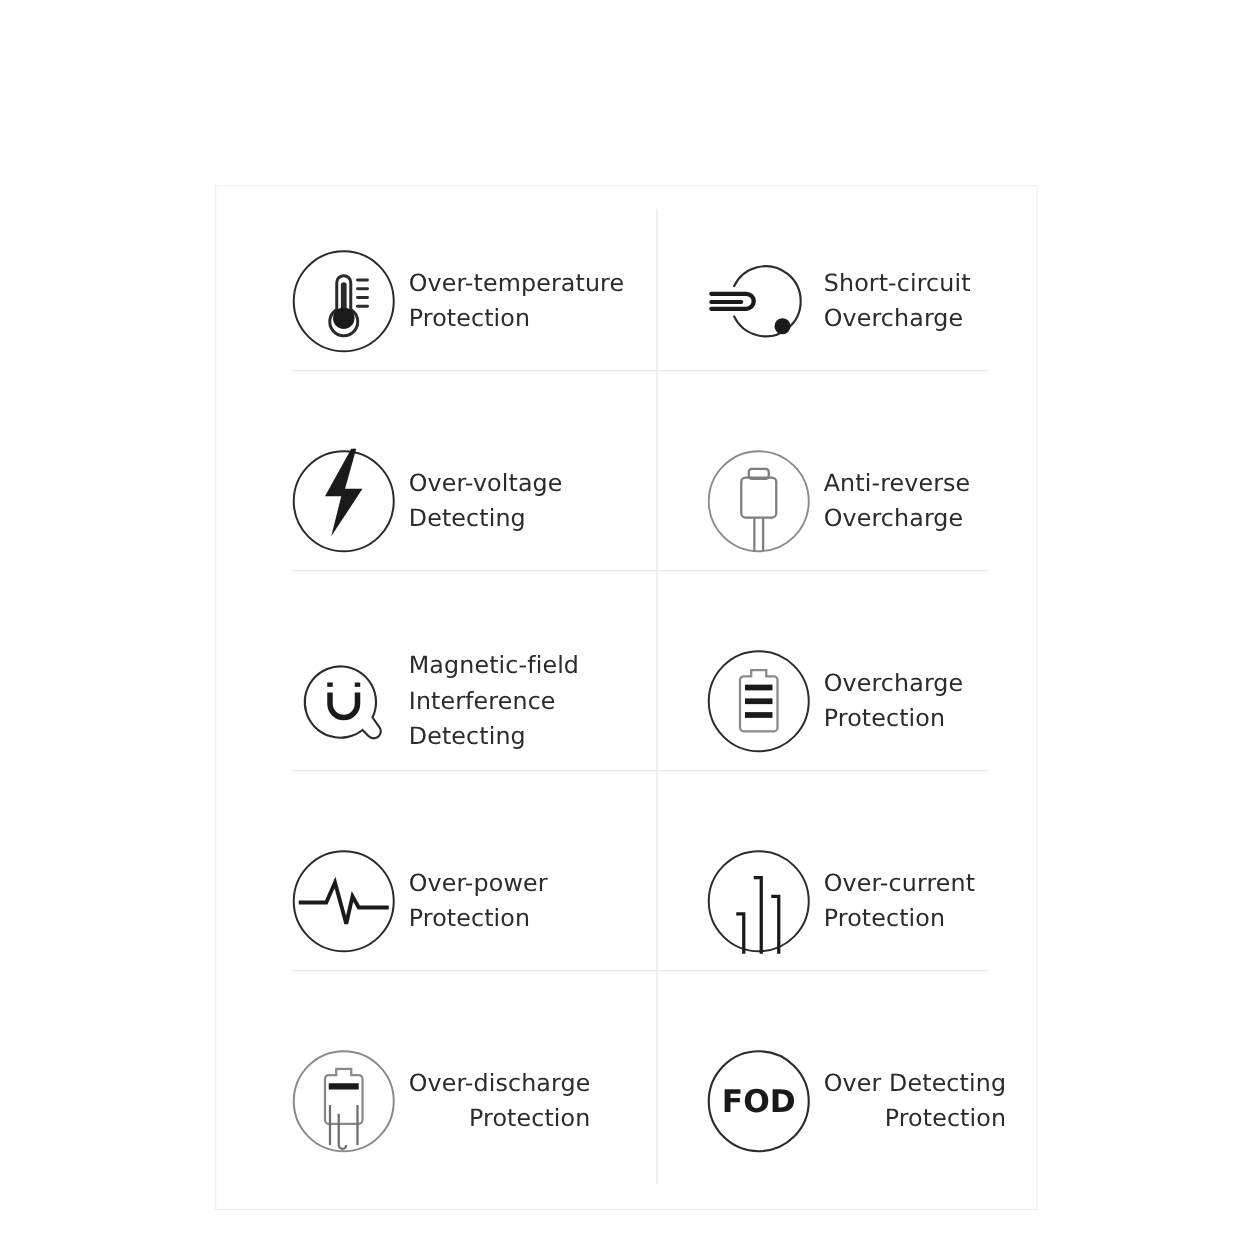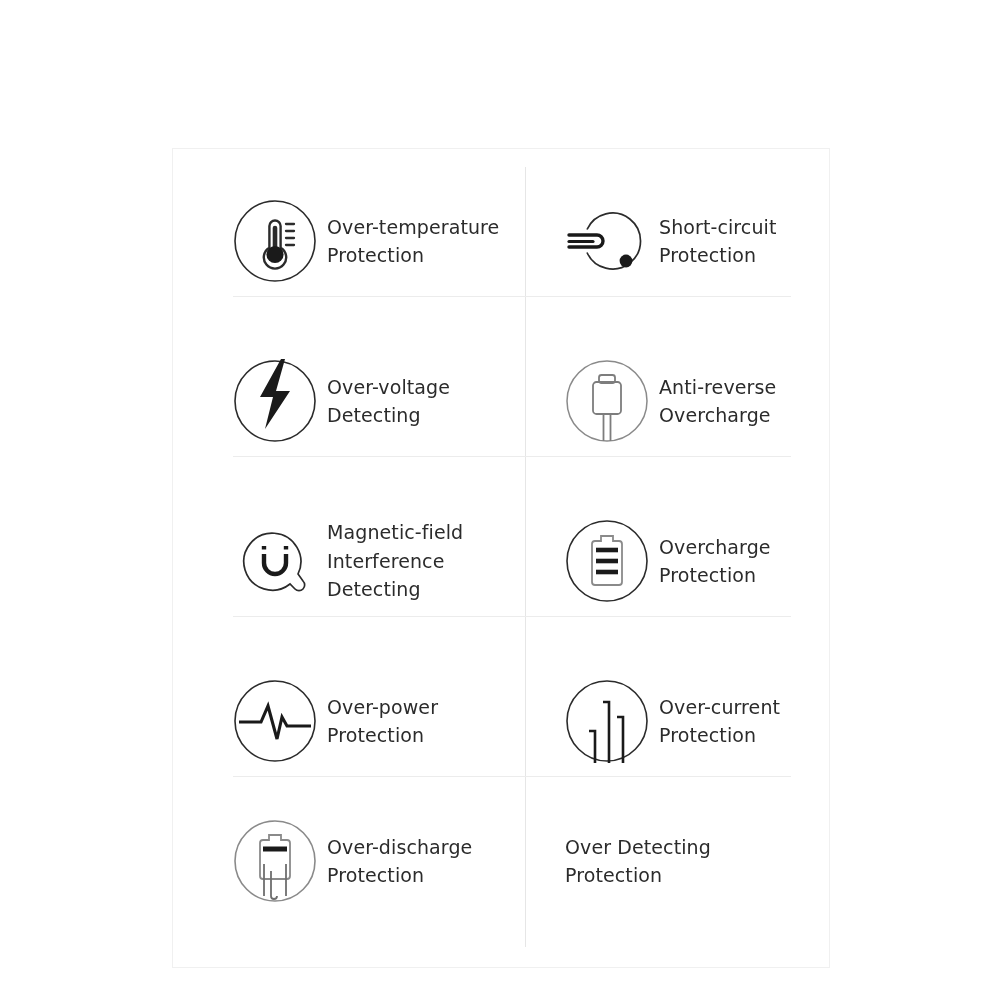--- a/index.html
+++ b/index.html
@@ -44,21 +44,21 @@
   .feature-row {
     position: absolute;
     left: 60px;
     width: 558px;
     height: 160px;
   }
   .feature-row.r0 { top: 12px; }
   .feature-row.r1 { top: 172px; }
   .feature-row.r2 { top: 332px; }
   .feature-row.r3 { top: 492px; }
-  .feature-row.r4 { top: 632px; }
+  .feature-row.r4 { top: 652px; text-align: right; }
 
   .row-divider {
     position: absolute;
     left: 60px;
     width: 558px;
     height: 1px;
     background: #ececec;
   }
   .row-divider.d0 { top: 147px; }
   .row-divider.d1 { top: 307px; }
@@ -135,21 +135,21 @@
       <div class="feature-item col-right">
         <div class="icon-wrap">
           <svg viewBox="0 0 84 84">
             <path d="M22 30.5 A28 28 0 1 1 22 53.5" fill="none" stroke="#2b2b2b" stroke-width="1.7"></path>
             <path d="M4 36 h28 a6 6 0 0 1 0 12 h-28" fill="none" stroke="#1a1a1a" stroke-width="3.4" stroke-linecap="round"></path>
             <path d="M4 42.5 h24" fill="none" stroke="#1a1a1a" stroke-width="3.2" stroke-linecap="round"></path>
             <circle cx="61" cy="62" r="6.4" fill="#1a1a1a"></circle>
           </svg>
         </div>
         <div class="feature-label">Short-circuit
-Protection</div>
+Overcharge</div>
       </div>
 
     </div>
 
     <div class="feature-row r1">
 
       <div class="feature-item col-left">
         <div class="icon-wrap">
           <svg viewBox="0 0 84 84">
             <circle cx="42" cy="42" r="40" fill="none" stroke="#2b2b2b" stroke-width="1.6"></circle>
@@ -247,20 +247,26 @@
             <path d="M31 45 v32" fill="none" stroke="#6e6e6e" stroke-width="1.8"></path>
             <path d="M38 52 v25 a3 3 0 0 0 6 0" fill="none" stroke="#6e6e6e" stroke-width="1.8"></path>
             <path d="M53 45 v32" fill="none" stroke="#6e6e6e" stroke-width="1.8"></path>
           </svg>
         </div>
         <div class="feature-label">Over-discharge
 Protection</div>
       </div>
 
       <div class="feature-item col-right">
+        <div class="icon-wrap">
+          <svg viewBox="0 0 84 84">
+            <circle cx="42" cy="42" r="40" fill="none" stroke="#2b2b2b" stroke-width="1.7"></circle>
+            <text x="42" y="42" text-anchor="middle" dominant-baseline="central" font-family="DejaVu Sans, sans-serif" font-size="25" font-weight="bold" fill="#1a1a1a">FOD</text>
+          </svg>
+        </div>
         <div class="feature-label">Over Detecting
 Protection</div>
       </div>
 
     </div>
 
   </div>
 </div>
 
 </body></html>

